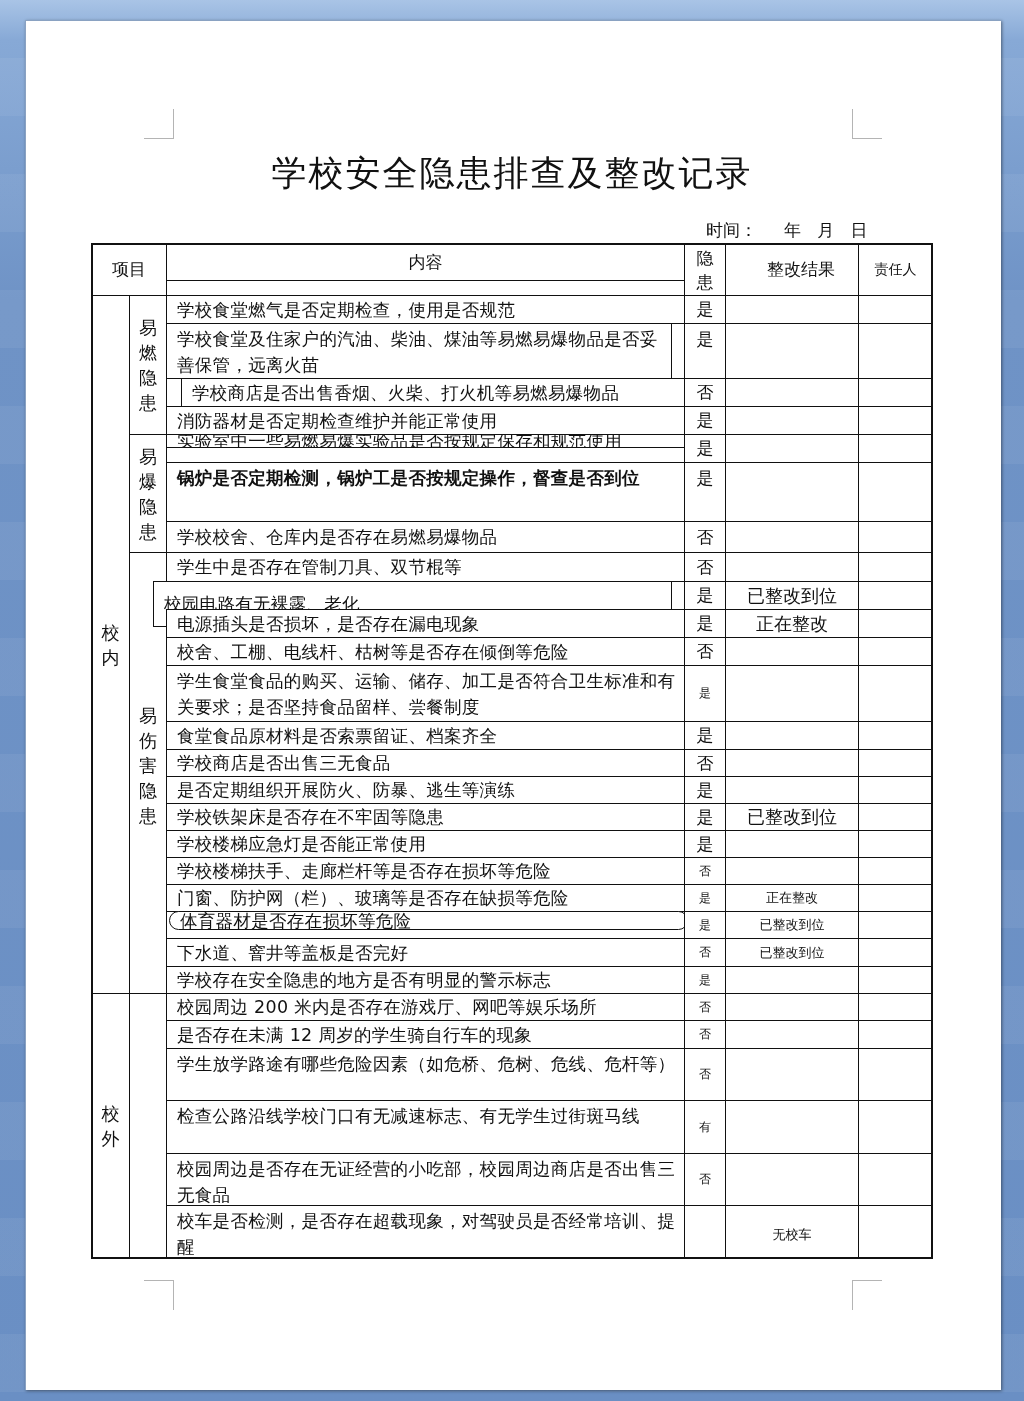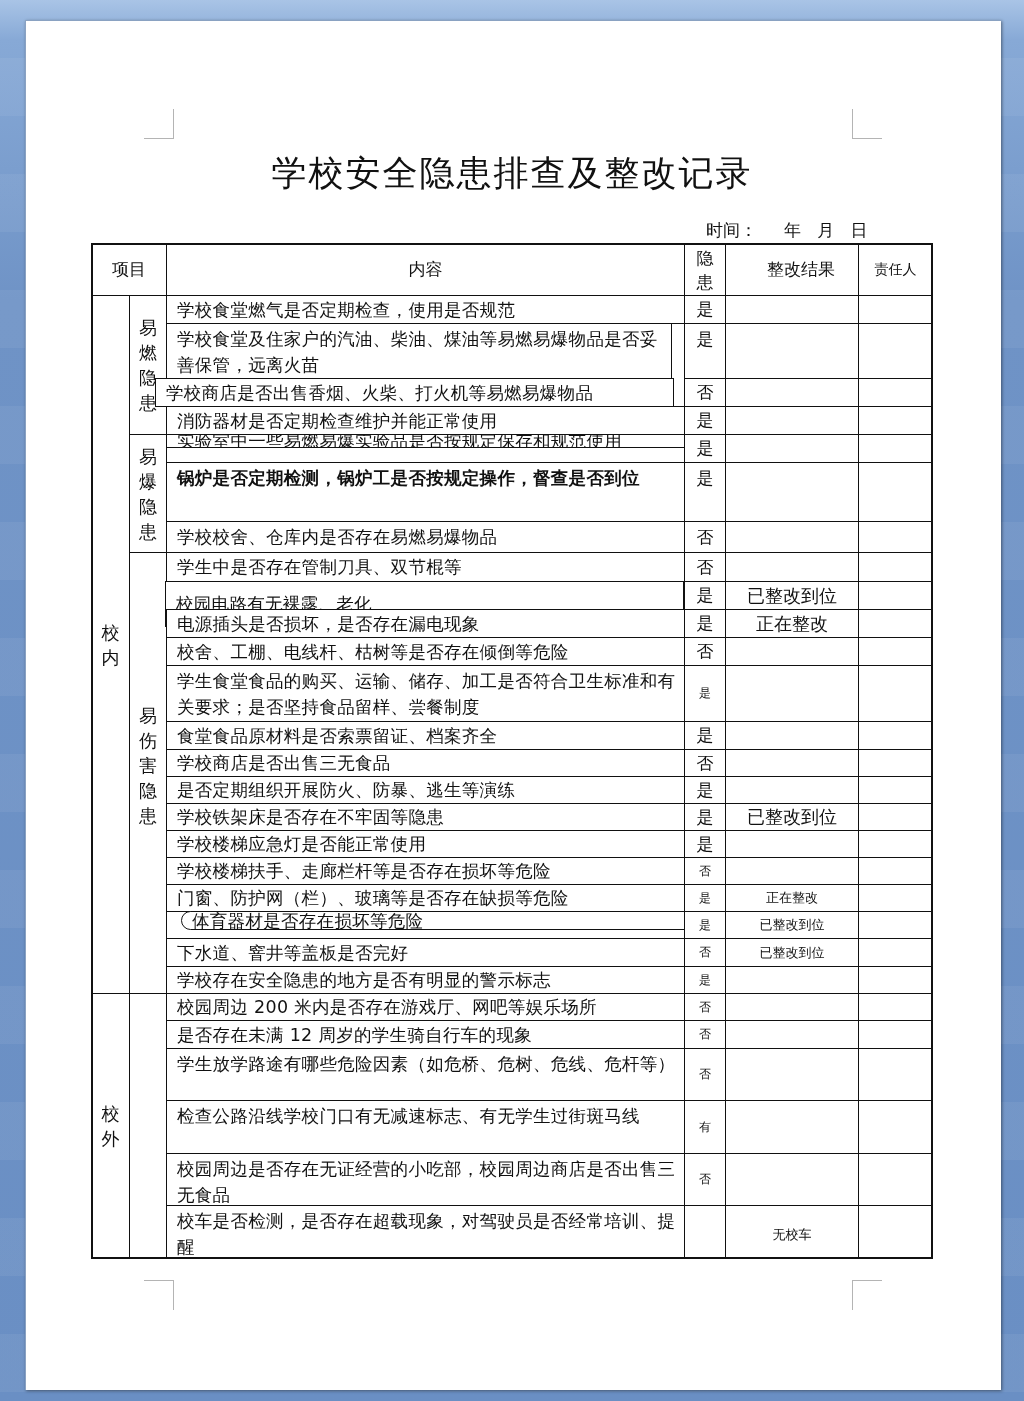--- a/index.html
+++ b/index.html
@@ -52,21 +52,21 @@
 <div class="corner c-bl"></div>
 <div class="corner c-br"></div>
 
 <div class="title">学校安全隐患排查及整改记录</div>
 <div class="date-line">时间：     年   月   日</div>
 
 <div id="tbl-root">
     <div class="cell hdr" style="left: 92px; top: 244px; width: 76px; height: 53px;">
       <span>项目</span>
     </div>
-    <div class="cell hdr" style="left: 167px; top: 244px; width: 519px; height: 53px;">
+    <div class="cell hdr" style="left: 167px; top: 244px; width: 519px; height: 38px;">
       <span>内容</span>
     </div>
     <div class="cell hdr vert" style="left: 685px; top: 244px; width: 42px; height: 53px;">
       <span>隐</span>
       <span>患</span>
     </div>
     <div class="cell hdr" style="left: 726px; top: 244px; width: 134px; height: 53px; padding-left: 18px;">
       <span>整改结果</span>
     </div>
     <div class="cell hdr small" style="left: 859px; top: 244px; width: 75px; height: 53px;">
@@ -115,21 +115,21 @@
     <div class="cell content" style="left: 167px; top: 324px; width: 506px; height: 56px;"><span>学校食堂及住家户的汽油、柴油、煤油等易燃易爆物品是否妥善保管，远离火苗</span></div>
     <div class="cell hz top" style="left: 685px; top: 324px; width: 42px; height: 56px;">
       <span>是</span>
     </div>
     <div class="cell res" style="left: 726px; top: 324px; width: 134px; height: 56px;">
       <span></span>
     </div>
     <div class="cell res" style="left: 859px; top: 324px; width: 75px; height: 56px;">
       <span></span>
     </div>
-    <div class="cell content single" style="left: 156px; top: 379px; width: 519px; height: 29px;">
+    <div class="cell content single" style="left: 182px; top: 379px; width: 519px; height: 29px;">
       <span>学校商店是否出售香烟、火柴、打火机等易燃易爆物品</span>
     </div>
     <div class="cell hz" style="left: 685px; top: 379px; width: 42px; height: 29px;">
       <span>否</span>
     </div>
     <div class="cell res" style="left: 726px; top: 379px; width: 134px; height: 29px;">
       <span></span>
     </div>
     <div class="cell res" style="left: 859px; top: 379px; width: 75px; height: 29px;">
       <span></span>
@@ -185,21 +185,21 @@
     </div>
     <div class="cell hz" style="left: 685px; top: 553px; width: 42px; height: 30px;">
       <span>否</span>
     </div>
     <div class="cell res" style="left: 726px; top: 553px; width: 134px; height: 30px;">
       <span></span>
     </div>
     <div class="cell res" style="left: 859px; top: 553px; width: 75px; height: 30px;">
       <span></span>
     </div>
-    <div class="cell content single" style="left: 166px; top: 582px; width: 519px; height: 46px;">
+    <div class="cell content single" style="left: 154px; top: 582px; width: 519px; height: 46px;">
       <span>校园电路有无裸露、老化</span>
     </div>
     <div class="cell hz" style="left: 685px; top: 582px; width: 42px; height: 29px;">
       <span>是</span>
     </div>
     <div class="cell res" style="left: 726px; top: 582px; width: 134px; height: 29px;">
       <span>已整改到位</span>
     </div>
     <div class="cell res" style="left: 859px; top: 582px; width: 75px; height: 29px;">
       <span></span>
@@ -315,21 +315,21 @@
     </div>
     <div class="cell hz small" style="left: 685px; top: 885px; width: 42px; height: 28px;">
       <span>是</span>
     </div>
     <div class="cell res small" style="left: 726px; top: 885px; width: 134px; height: 28px;">
       <span>正在整改</span>
     </div>
     <div class="cell res" style="left: 859px; top: 885px; width: 75px; height: 28px;">
       <span></span>
     </div>
-    <div class="cell content single" style="left: 182px; top: 912px; width: 519px; height: 19px; border-radius: 13px;">
+    <div class="cell content single" style="left: 170px; top: 912px; width: 519px; height: 19px; border-radius: 13px;">
       <span>体育器材是否存在损坏等危险</span>
     </div>
     <div class="cell hz small" style="left: 685px; top: 912px; width: 42px; height: 28px;">
       <span>是</span>
     </div>
     <div class="cell res small" style="left: 726px; top: 912px; width: 134px; height: 28px;">
       <span>已整改到位</span>
     </div>
     <div class="cell res" style="left: 859px; top: 912px; width: 75px; height: 28px;">
       <span></span>

